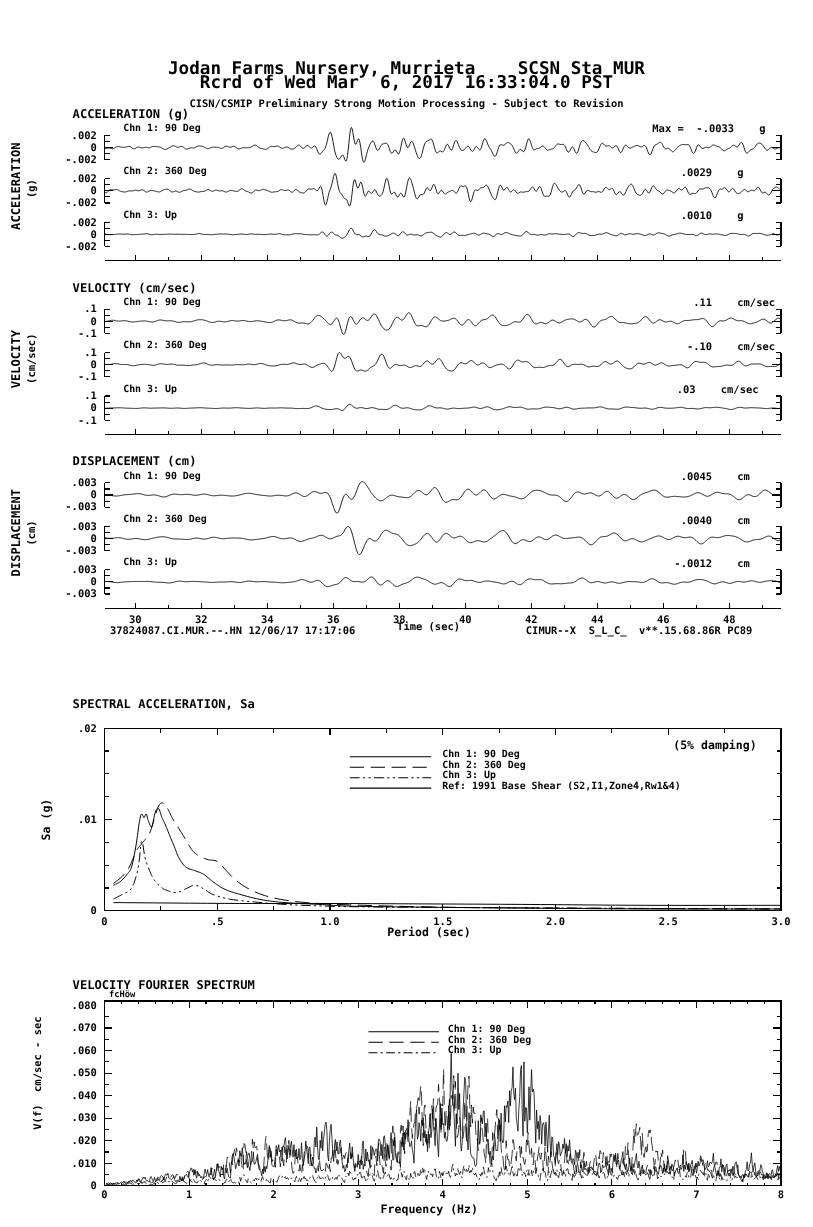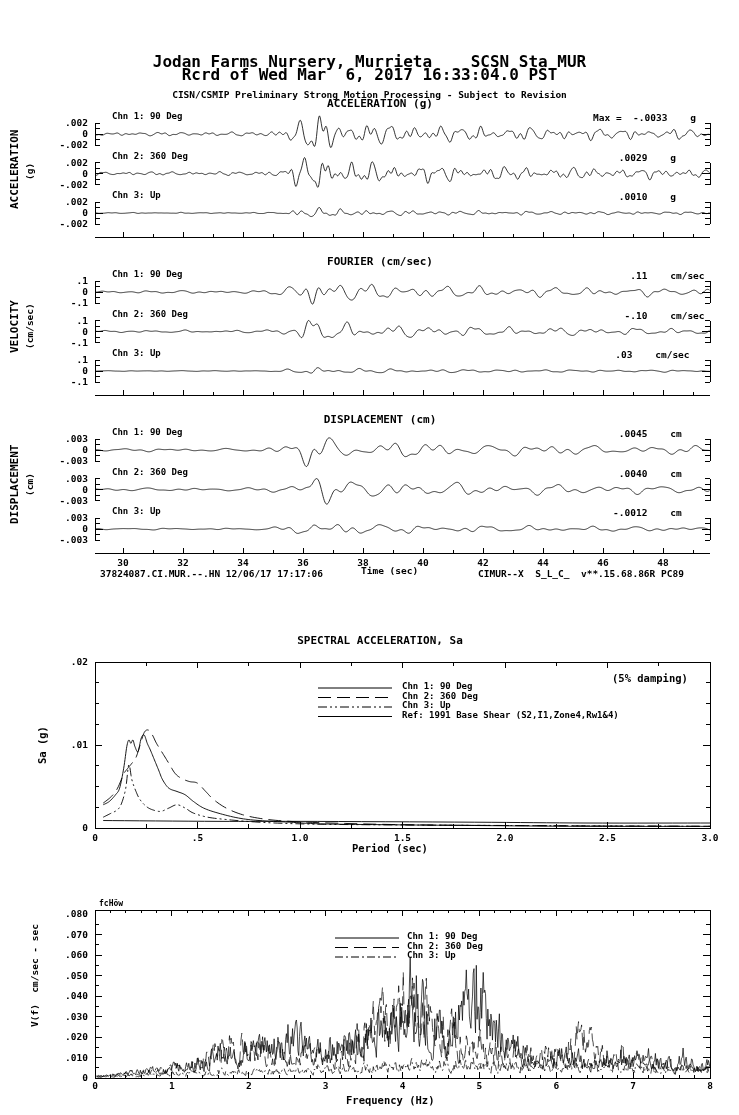--- a/index.html
+++ b/index.html
@@ -1,20 +1,20 @@
 <!DOCTYPE html>
 <html><head>
 <meta charset="utf-8">
 <style>
   html,body{margin:0;padding:0;background:#fff}
   .page{position:relative;width:739px;height:1115px;background:#fff;color:#000;
         font-family:"DejaVu Sans Mono","Liberation Mono",monospace;font-weight:bold;overflow:hidden}
   .abs{position:absolute;white-space:pre;line-height:1.15}
   .ctr{left:0;width:739px;text-align:center}
-  .ctrp{left:56px;width:648px;text-align:center}
+  .ctrp{left:66px;width:648px;text-align:left}
   .vlab{transform:rotate(-90deg);transform-origin:0 0}
   .f12{font-size:16px}.f11{font-size:11px}.f10{font-size:10.5px}.f9{font-size:9.5px}.f8{font-size:8px}
   #canvas{position:absolute;left:0;top:0}
   svg text{font-family:"DejaVu Sans Mono","Liberation Mono",monospace;font-weight:bold;fill:#000}
 </style>
 </head>
 <body>
 
 <div class="page">
   <svg id="canvas" width="739" height="1115">
@@ -438,39 +438,40 @@
         <polyline points="96.54,1076.00 97.31,1076.23 98.08,1076.83 98.84,1077.17 99.61,1076.23 100.38,1076.65 101.15,1075.73 101.92,1076.07 102.69,1076.39 103.46,1075.97 104.22,1076.47 104.99,1075.41 105.76,1075.47 106.53,1075.04 107.30,1075.23 108.07,1075.99 108.84,1075.82 109.61,1075.42 110.38,1075.59 111.14,1075.05 111.91,1074.00 112.68,1074.21 113.45,1075.33 114.22,1076.22 114.99,1075.91 115.76,1074.90 116.53,1074.44 117.29,1073.49 118.06,1075.15 118.83,1075.65 119.60,1076.36 120.37,1074.37 121.14,1073.40 121.91,1073.78 122.68,1075.28 123.44,1074.34 124.21,1073.94 124.98,1072.89 125.75,1072.14 126.52,1073.72 127.29,1073.94 128.06,1074.65 128.83,1074.85 129.59,1075.74 130.36,1075.00 131.13,1073.84 131.90,1075.05 132.67,1073.93 133.44,1074.81 134.21,1073.21 134.98,1073.06 135.74,1073.94 136.51,1074.86 137.28,1074.25 138.05,1075.11 138.82,1074.63 139.59,1074.91 140.36,1075.53 141.13,1074.91 141.89,1072.55 142.66,1071.66 143.43,1070.10 144.20,1070.74 144.97,1069.23 145.74,1072.11 146.51,1072.68 147.28,1073.96 148.04,1072.73 148.81,1069.98 149.58,1072.51 150.35,1073.45 151.12,1071.08 151.89,1069.49 152.66,1070.99 153.43,1071.70 154.19,1072.12 154.96,1071.37 155.73,1068.71 156.50,1068.14 157.27,1068.02 158.04,1070.38 158.81,1071.19 159.58,1070.41 160.34,1067.53 161.11,1067.86 161.88,1067.98 162.65,1071.32 163.42,1069.60 164.19,1072.23 164.96,1073.77 165.73,1071.13 166.49,1073.12 167.26,1071.24 168.03,1067.58 168.80,1068.93 169.57,1066.32 170.34,1064.89 171.11,1065.06 171.88,1071.07 172.64,1072.34 173.41,1073.96 174.18,1074.33 174.95,1074.60 175.72,1068.54 176.49,1066.05 177.26,1064.36 178.03,1066.04 178.79,1065.32 179.56,1065.05 180.33,1067.53 181.10,1067.30 181.87,1068.54 182.64,1071.40 183.41,1072.31 184.18,1071.28 184.94,1070.92 185.71,1066.27 186.48,1062.76 187.25,1066.41 188.02,1068.58 188.79,1071.17 189.56,1069.30 190.33,1069.58 191.09,1066.69 191.86,1067.99 192.63,1061.76 193.40,1065.22 194.17,1069.38 194.94,1062.97 195.71,1068.02 196.48,1069.68 197.24,1062.63 198.01,1057.77 198.78,1061.56 199.55,1060.65 200.32,1066.88 201.09,1068.23 201.86,1067.31 202.63,1068.19 203.39,1058.31 204.16,1056.17 204.93,1056.86 205.70,1061.50 206.47,1052.22 207.24,1052.31 208.01,1051.44 208.78,1060.16 209.54,1066.21 210.31,1058.18 211.08,1051.06 211.85,1048.88 212.62,1048.86 213.39,1043.52 214.16,1050.70 214.93,1043.57 215.69,1047.10 216.46,1052.43 217.23,1060.14 218.00,1051.22 218.77,1048.51 219.54,1056.11 220.31,1063.52 221.08,1064.99 221.84,1039.52 222.61,1040.41 223.38,1045.56 224.15,1056.58 224.92,1061.56 225.69,1053.40 226.46,1048.00 227.23,1053.54 227.99,1061.89 228.76,1044.61 229.53,1035.61 230.30,1044.94 231.07,1038.12 231.84,1043.27 232.61,1043.21 233.38,1042.13 234.14,1051.64 234.91,1059.11 235.68,1059.17 236.45,1063.49 237.22,1061.97 237.99,1060.69 238.76,1062.16 239.53,1064.08 240.29,1052.21 241.06,1039.28 241.83,1033.00 242.60,1042.28 243.37,1055.31 244.14,1056.08 244.91,1038.88 245.68,1052.11 246.44,1044.35 247.21,1056.06 247.98,1054.28 248.75,1057.73 249.52,1055.71 250.29,1061.26 251.06,1041.51 251.83,1043.46 252.59,1053.01 253.36,1051.17 254.13,1051.78 254.90,1060.81 255.67,1048.05 256.44,1042.69 257.21,1055.21 257.97,1059.92 258.74,1042.55 259.51,1045.21 260.28,1056.69 261.05,1044.60 261.82,1044.82 262.59,1036.73 263.36,1052.71 264.12,1045.07 264.89,1056.30 265.66,1063.24 266.43,1066.81 267.20,1065.50 267.97,1058.30 268.74,1043.92 269.51,1053.64 270.27,1051.91 271.04,1058.31 271.81,1064.77 272.58,1058.80 273.35,1064.25 274.12,1068.10 274.89,1058.65 275.66,1065.15 276.42,1049.83 277.19,1041.29 277.96,1041.61 278.73,1041.75 279.50,1042.26 280.27,1046.47 281.04,1058.24 281.81,1059.61 282.57,1049.24 283.34,1059.90 284.11,1051.83 284.88,1057.48 285.65,1062.18 286.42,1061.83 287.19,1066.42 287.96,1063.93 288.72,1057.56 289.49,1064.70 290.26,1052.98 291.03,1059.98 291.80,1064.19 292.57,1064.02 293.34,1064.12 294.11,1063.06 294.87,1064.84 295.64,1067.38 296.41,1057.23 297.18,1058.53 297.95,1060.10 298.72,1065.34 299.49,1058.44 300.26,1065.13 301.02,1052.72 301.79,1052.81 302.56,1045.75 303.33,1051.40 304.10,1046.17 304.87,1045.45 305.64,1058.27 306.41,1053.75 307.17,1058.66 307.94,1055.03 308.71,1050.56 309.48,1045.09 310.25,1043.39 311.02,1055.33 311.79,1052.12 312.56,1050.19 313.32,1053.23 314.09,1049.21 314.86,1047.32 315.63,1047.49 316.40,1057.25 317.17,1049.26 317.94,1045.34 318.71,1048.33 319.47,1052.77 320.24,1048.53 321.01,1056.66 321.78,1060.32 322.55,1064.99 323.32,1058.99 324.09,1055.98 324.86,1054.76 325.62,1058.74 326.39,1055.64 327.16,1055.82 327.93,1056.12 328.70,1050.15 329.47,1054.96 330.24,1063.03 331.01,1058.36 331.77,1058.86 332.54,1061.15 333.31,1064.50 334.08,1068.21 334.85,1069.62 335.62,1055.23 336.39,1062.11 337.16,1059.03 337.92,1062.38 338.69,1066.72 339.46,1067.92 340.23,1068.83 341.00,1052.28 341.77,1051.06 342.54,1059.74 343.31,1050.86 344.07,1039.35 344.84,1050.94 345.61,1059.06 346.38,1056.00 347.15,1057.94 347.92,1063.92 348.69,1066.61 349.46,1042.85 350.22,1055.34 350.99,1060.33 351.76,1039.30 352.53,1037.42 353.30,1049.89 354.07,1056.48 354.84,1060.32 355.61,1063.78 356.37,1040.48 357.14,1023.54 357.91,1041.66 358.68,1028.63 359.45,1044.30 360.22,1052.02 360.99,1053.75 361.76,1057.23 362.52,1056.96 363.29,1057.62 364.06,1026.89 364.83,1022.75 365.60,1040.28 366.37,1023.59 367.14,1037.75 367.91,1048.89 368.67,1023.34 369.44,1026.21 370.21,1028.90 370.98,1038.60 371.75,1024.89 372.52,1014.12 373.29,1000.95 374.06,1022.48 374.82,1034.93 375.59,1027.36 376.36,1021.62 377.13,1019.73 377.90,1006.71 378.67,1007.62 379.44,1003.34 380.21,997.95 380.97,1012.89 381.74,996.37 382.51,986.75 383.28,996.79 384.05,1026.61 384.82,1041.42 385.59,1007.29 386.36,1004.51 387.12,1022.03 387.89,1040.41 388.66,1037.20 389.43,1028.31 390.20,1044.70 390.97,1017.02 391.74,1011.69 392.51,1005.10 393.27,1017.08 394.04,998.87 394.81,1027.11 395.58,1027.12 396.35,1007.57 397.12,1004.67 397.89,1003.90 398.66,985.73 399.42,999.40 400.19,1005.04 400.96,1030.14 401.73,1003.70 402.50,1005.50 403.27,971.84 404.04,1011.03 404.81,1026.16 405.57,1009.32 406.34,1016.05 407.11,1029.68 407.88,1009.62 408.65,999.19 409.42,1023.71 410.19,996.38 410.96,995.90 411.72,1005.24 412.49,977.85 413.26,1011.63 414.03,983.01 414.80,1017.71 415.57,1033.96 416.34,1032.31 417.11,1025.15 417.87,1015.94 418.64,1023.57 419.41,1032.12 420.18,1034.78 420.95,1034.76 421.72,1027.85 422.49,1000.52 423.26,1021.76 424.02,1039.07 424.79,1003.34 425.56,985.77 426.33,978.22 427.10,1004.33 427.87,1024.51 428.64,1004.50 429.41,1021.11 430.17,1006.35 430.94,1012.17 431.71,1011.70 432.48,1027.52 433.25,1037.01 434.02,1035.12 434.79,1045.86 435.56,1045.46 436.32,1043.37 437.09,1013.50 437.86,1024.33 438.63,1028.42 439.40,1038.38 440.17,1048.80 440.94,1052.37 441.71,1058.13 442.47,1026.39 443.24,1015.99 444.01,1038.72 444.78,1052.25 445.55,1046.45 446.32,1053.55 447.09,1058.99 447.86,1029.61 448.62,1046.49 449.39,1033.63 450.16,1024.66 450.93,1014.34 451.70,1008.72 452.47,1034.93 453.24,1016.71 454.01,1026.21 454.77,1022.14 455.54,1043.24 456.31,1052.08 457.08,1050.71 457.85,1059.40 458.62,1063.71 459.39,1066.47 460.16,1036.88 460.92,1049.39 461.69,1054.32 462.46,1054.08 463.23,1059.86 464.00,1062.21 464.77,1055.56 465.54,1049.62 466.31,1035.85 467.07,1038.88 467.84,1047.31 468.61,1050.96 469.38,1055.34 470.15,1043.10 470.92,1044.38 471.69,1044.12 472.46,1041.74 473.22,1053.94 473.99,1042.49 474.76,1053.43 475.53,1051.89 476.30,1056.36 477.07,1058.63 477.84,1054.12 478.61,1036.36 479.37,1042.78 480.14,1029.55 480.91,1041.79 481.68,1048.91 482.45,1052.15 483.22,1043.96 483.99,1056.52 484.76,1059.08 485.52,1047.92 486.29,1053.61 487.06,1061.73 487.83,1064.45 488.60,1052.62 489.37,1048.81 490.14,1042.29 490.91,1052.74 491.67,1053.99 492.44,1048.05 493.21,1050.42 493.98,1064.63 494.75,1056.38 495.52,1041.80 496.29,1049.49 497.06,1059.39 497.82,1063.27 498.59,1050.90 499.36,1058.47 500.13,1054.71 500.90,1046.79 501.67,1056.02 502.44,1061.88 503.21,1066.09 503.97,1067.25 504.74,1059.36 505.51,1047.97 506.28,1044.95 507.05,1055.47 507.82,1057.85 508.59,1053.97 509.36,1053.72 510.12,1061.85 510.89,1066.89 511.66,1067.00 512.43,1064.03 513.20,1055.16 513.97,1047.17 514.74,1044.16 515.51,1057.01 516.27,1054.94 517.04,1059.97 517.81,1051.58 518.58,1048.63 519.35,1058.05 520.12,1056.98 520.89,1056.68 521.66,1062.84 522.42,1067.25 523.19,1058.90 523.96,1065.38 524.73,1056.34 525.50,1047.57 526.27,1057.10 527.04,1045.17 527.81,1061.79 528.57,1052.92 529.34,1057.28 530.11,1054.50 530.88,1047.68 531.65,1059.32 532.42,1060.93 533.19,1055.80 533.96,1063.48 534.72,1067.01 535.49,1062.67 536.26,1057.57 537.03,1055.02 537.80,1060.52 538.57,1062.97 539.34,1061.99 540.11,1054.88 540.87,1048.73 541.64,1049.49 542.41,1059.86 543.18,1053.98 543.95,1051.21 544.72,1053.51 545.49,1046.01 546.26,1047.83 547.02,1050.55 547.79,1057.10 548.56,1047.73 549.33,1052.56 550.10,1050.61 550.87,1058.17 551.64,1048.39 552.41,1059.50 553.17,1054.77 553.94,1058.44 554.71,1049.26 555.48,1051.61 556.25,1047.38 557.02,1046.16 557.79,1050.54 558.56,1055.83 559.32,1045.83 560.09,1053.68 560.86,1061.72 561.63,1048.55 562.40,1055.42 563.17,1060.12 563.94,1064.43 564.71,1065.20 565.47,1067.88 566.24,1054.23 567.01,1053.17 567.78,1060.97 568.55,1042.22 569.32,1047.07 570.09,1050.00 570.86,1038.78 571.62,1052.97 572.39,1060.51 573.16,1062.89 573.93,1064.34 574.70,1051.91 575.47,1043.10 576.24,1026.61 577.01,1039.35 577.77,1028.84 578.54,1021.62 579.31,1032.14 580.08,1031.31 580.85,1029.61 581.62,1024.90 582.39,1037.65 583.16,1050.82 583.92,1030.32 584.69,1043.83 585.46,1052.19 586.23,1047.82 587.00,1039.52 587.77,1047.41 588.54,1045.47 589.31,1030.58 590.07,1027.30 590.84,1030.11 591.61,1027.08 592.38,1039.29 593.15,1042.73 593.92,1052.07 594.69,1059.35 595.46,1058.10 596.22,1046.14 596.99,1047.34 597.76,1046.33 598.53,1056.13 599.30,1062.79 600.07,1057.39 600.84,1047.14 601.61,1051.62 602.37,1045.33 603.14,1054.12 603.91,1060.66 604.68,1065.23 605.45,1058.09 606.22,1063.24 606.99,1055.90 607.76,1062.13 608.52,1063.03 609.29,1067.05 610.06,1063.33 610.83,1057.58 611.60,1064.57 612.37,1061.57 613.14,1058.37 613.91,1054.48 614.67,1057.34 615.44,1057.96 616.21,1054.40 616.98,1061.18 617.75,1062.08 618.52,1059.14 619.29,1060.54 620.06,1062.23 620.82,1060.20 621.59,1042.88 622.36,1046.46 623.13,1046.93 623.90,1059.28 624.67,1064.07 625.44,1058.65 626.21,1065.59 626.97,1062.78 627.74,1059.04 628.51,1062.40 629.28,1067.32 630.05,1068.92 630.82,1065.38 631.59,1067.11 632.36,1057.53 633.12,1061.04 633.89,1054.79 634.66,1055.07 635.43,1053.49 636.20,1054.18 636.97,1050.71 637.74,1053.60 638.51,1056.93 639.27,1062.47 640.04,1068.10 640.81,1058.88 641.58,1056.56 642.35,1057.95 643.12,1063.73 643.89,1063.29 644.66,1065.00 645.42,1064.90 646.19,1064.01 646.96,1063.93 647.73,1070.11 648.50,1063.70 649.27,1060.51 650.04,1059.17 650.81,1056.37 651.57,1056.30 652.34,1060.14 653.11,1060.21 653.88,1069.62 654.65,1066.88 655.42,1069.64 656.19,1061.88 656.96,1059.51 657.72,1059.55 658.49,1061.62 659.26,1070.47 660.03,1072.13 660.80,1067.52 661.57,1065.49 662.34,1063.67 663.11,1064.63 663.87,1063.01 664.64,1068.73 665.41,1064.64 666.18,1060.18 666.95,1061.68 667.72,1066.78 668.49,1067.58 669.26,1067.38 670.02,1062.12 670.79,1059.00 671.56,1068.51 672.33,1068.54 673.10,1068.99 673.87,1071.92 674.64,1073.32 675.41,1074.37 676.17,1068.60 676.94,1070.57 677.71,1067.41 678.48,1068.50 679.25,1066.31 680.02,1068.32 680.79,1070.28 681.56,1064.70 682.32,1065.90 683.09,1065.82 683.86,1069.91 684.63,1067.82 685.40,1070.08 686.17,1065.54 686.94,1069.13 687.71,1069.89 688.47,1067.76 689.24,1063.70 690.01,1068.79 690.78,1065.32 691.55,1065.75 692.32,1068.04 693.09,1067.75 693.86,1070.12 694.62,1068.64 695.39,1065.66 696.16,1068.56 696.93,1070.47 697.70,1066.97 698.47,1068.10 699.24,1070.74 700.01,1070.28 700.77,1070.61 701.54,1072.99 702.31,1073.77 703.08,1073.81 703.85,1072.37 704.62,1069.39 705.39,1067.69 706.16,1069.16 706.92,1066.14 707.69,1068.66 708.46,1071.14 709.23,1070.76 710.00,1070.43" fill="none" stroke="#000" stroke-width="0.7" stroke-dasharray="13,6"></polyline>
         <polyline points="96.54,1076.19 97.31,1076.14 98.08,1075.68 98.84,1075.22 99.61,1076.21 100.38,1075.59 101.15,1076.10 101.92,1076.28 102.69,1076.57 103.46,1075.62 104.22,1076.17 104.99,1076.53 105.76,1076.82 106.53,1076.74 107.30,1075.31 108.07,1076.21 108.84,1075.96 109.61,1075.00 110.38,1074.53 111.14,1074.71 111.91,1075.64 112.68,1075.30 113.45,1073.93 114.22,1075.08 114.99,1074.80 115.76,1075.41 116.53,1074.94 117.29,1075.18 118.06,1073.94 118.83,1072.94 119.60,1074.50 120.37,1072.77 121.14,1073.11 121.91,1074.35 122.68,1075.00 123.44,1075.37 124.21,1072.86 124.98,1074.16 125.75,1071.83 126.52,1071.70 127.29,1073.10 128.06,1074.20 128.83,1073.07 129.59,1071.34 130.36,1070.01 131.13,1071.47 131.90,1070.03 132.67,1072.49 133.44,1073.75 134.21,1073.27 134.98,1074.21 135.74,1074.52 136.51,1070.95 137.28,1069.57 138.05,1071.13 138.82,1073.28 139.59,1074.10 140.36,1070.23 141.13,1072.95 141.89,1072.83 142.66,1073.95 143.43,1070.95 144.20,1072.94 144.97,1073.53 145.74,1069.68 146.51,1068.66 147.28,1069.16 148.04,1069.72 148.81,1072.54 149.58,1069.97 150.35,1067.32 151.12,1067.77 151.89,1068.44 152.66,1066.51 153.43,1070.90 154.19,1071.47 154.96,1071.59 155.73,1072.45 156.50,1071.86 157.27,1070.96 158.04,1069.42 158.81,1072.34 159.58,1074.10 160.34,1074.12 161.11,1072.64 161.88,1073.82 162.65,1074.03 163.42,1069.33 164.19,1071.48 164.96,1073.52 165.73,1069.74 166.49,1072.33 167.26,1071.45 168.03,1069.03 168.80,1068.18 169.57,1067.37 170.34,1069.46 171.11,1070.30 171.88,1068.29 172.64,1064.94 173.41,1062.04 174.18,1062.04 174.95,1065.55 175.72,1063.05 176.49,1068.16 177.26,1063.16 178.03,1068.48 178.79,1071.18 179.56,1064.93 180.33,1069.26 181.10,1068.22 181.87,1069.01 182.64,1070.79 183.41,1069.50 184.18,1072.20 184.94,1071.51 185.71,1069.98 186.48,1069.76 187.25,1069.70 188.02,1067.29 188.79,1063.28 189.56,1068.59 190.33,1067.56 191.09,1066.91 191.86,1061.45 192.63,1067.03 193.40,1070.62 194.17,1072.50 194.94,1069.81 195.71,1070.85 196.48,1065.16 197.24,1058.14 198.01,1059.15 198.78,1064.03 199.55,1067.02 200.32,1069.93 201.09,1060.29 201.86,1063.50 202.63,1061.45 203.39,1069.64 204.16,1071.64 204.93,1061.56 205.70,1066.33 206.47,1061.82 207.24,1066.86 208.01,1069.95 208.78,1070.63 209.54,1070.93 210.31,1056.27 211.08,1059.18 211.85,1048.87 212.62,1051.39 213.39,1056.03 214.16,1062.49 214.93,1059.80 215.69,1057.02 216.46,1054.07 217.23,1056.64 218.00,1046.05 218.77,1050.54 219.54,1051.15 220.31,1043.32 221.08,1055.47 221.84,1058.70 222.61,1057.04 223.38,1058.37 224.15,1047.01 224.92,1051.15 225.69,1058.03 226.46,1061.17 227.23,1064.10 227.99,1056.58 228.76,1056.03 229.53,1055.89 230.30,1047.08 231.07,1058.32 231.84,1058.35 232.61,1056.18 233.38,1052.36 234.14,1049.35 234.91,1059.57 235.68,1063.28 236.45,1063.89 237.22,1065.33 237.99,1069.03 238.76,1062.79 239.53,1067.05 240.29,1060.59 241.06,1065.56 241.83,1060.19 242.60,1062.54 243.37,1055.52 244.14,1047.90 244.91,1042.42 245.68,1045.01 246.44,1050.91 247.21,1059.20 247.98,1060.13 248.75,1060.95 249.52,1058.61 250.29,1051.47 251.06,1045.09 251.83,1050.86 252.59,1045.57 253.36,1040.61 254.13,1047.05 254.90,1045.55 255.67,1054.54 256.44,1055.75 257.21,1041.60 257.97,1042.50 258.74,1037.15 259.51,1034.24 260.28,1043.50 261.05,1053.59 261.82,1041.28 262.59,1046.12 263.36,1050.20 264.12,1041.88 264.89,1037.52 265.66,1045.22 266.43,1052.01 267.20,1040.61 267.97,1051.11 268.74,1050.63 269.51,1044.77 270.27,1052.42 271.04,1052.66 271.81,1044.12 272.58,1054.44 273.35,1052.98 274.12,1038.81 274.89,1053.04 275.66,1058.80 276.42,1053.84 277.19,1049.79 277.96,1037.24 278.73,1044.82 279.50,1050.46 280.27,1057.81 281.04,1043.30 281.81,1042.72 282.57,1054.89 283.34,1056.88 284.11,1060.04 284.88,1058.43 285.65,1039.40 286.42,1033.66 287.19,1042.73 287.96,1024.48 288.72,1043.04 289.49,1053.90 290.26,1054.33 291.03,1036.62 291.80,1043.83 292.57,1028.59 293.34,1046.21 294.11,1035.95 294.87,1029.19 295.64,1021.73 296.41,1019.99 297.18,1027.95 297.95,1050.67 298.72,1055.52 299.49,1036.57 300.26,1026.66 301.02,1022.11 301.79,1035.18 302.56,1048.47 303.33,1055.98 304.10,1041.68 304.87,1035.92 305.64,1046.40 306.41,1038.03 307.17,1049.09 307.94,1048.79 308.71,1039.30 309.48,1036.39 310.25,1047.12 311.02,1056.05 311.79,1062.11 312.56,1059.44 313.32,1065.15 314.09,1064.67 314.86,1058.52 315.63,1061.60 316.40,1051.26 317.17,1046.06 317.94,1039.15 318.71,1053.37 319.47,1053.44 320.24,1042.51 321.01,1053.29 321.78,1058.32 322.55,1061.79 323.32,1057.63 324.09,1059.48 324.86,1061.26 325.62,1049.51 326.39,1056.67 327.16,1062.74 327.93,1054.63 328.70,1058.85 329.47,1039.57 330.24,1037.28 331.01,1051.29 331.77,1060.04 332.54,1044.54 333.31,1055.51 334.08,1047.47 334.85,1055.31 335.62,1054.40 336.39,1058.92 337.16,1041.47 337.92,1054.08 338.69,1043.01 339.46,1045.11 340.23,1050.51 341.00,1047.06 341.77,1044.33 342.54,1045.02 343.31,1055.68 344.07,1035.78 344.84,1035.79 345.61,1037.68 346.38,1050.76 347.15,1040.34 347.92,1053.75 348.69,1033.96 349.46,1032.49 350.22,1039.99 350.99,1051.79 351.76,1055.01 352.53,1040.59 353.30,1048.36 354.07,1052.87 354.84,1037.03 355.61,1029.69 356.37,1044.46 357.14,1054.68 357.91,1054.44 358.68,1034.09 359.45,1046.20 360.22,1053.72 360.99,1056.53 361.76,1047.02 362.52,1047.60 363.29,1055.68 364.06,1061.30 364.83,1038.12 365.60,1042.65 366.37,1030.05 367.14,1045.57 367.91,1029.21 368.67,1035.63 369.44,1029.90 370.21,1031.02 370.98,1017.96 371.75,1036.51 372.52,1042.54 373.29,1041.58 374.06,1037.39 374.82,1045.09 375.59,1048.92 376.36,1057.42 377.13,1034.46 377.90,1018.99 378.67,1008.38 379.44,1035.65 380.21,1033.36 380.97,1020.57 381.74,1026.06 382.51,1037.46 383.28,1018.06 384.05,1022.80 384.82,1015.93 385.59,1034.38 386.36,1027.72 387.12,1038.30 387.89,1030.95 388.66,1046.97 389.43,1029.51 390.20,1025.15 390.97,1012.84 391.74,1034.29 392.51,1028.35 393.27,1008.30 394.04,1023.10 394.81,1029.66 395.58,1041.54 396.35,1016.50 397.12,1027.06 397.89,1041.30 398.66,1051.67 399.42,1026.36 400.19,1003.21 400.96,1026.97 401.73,1007.21 402.50,1022.52 403.27,1021.33 404.04,1034.76 404.81,1029.21 405.57,1037.04 406.34,1037.53 407.11,1032.25 407.88,1005.10 408.65,1027.01 409.42,983.99 410.19,957.73 410.96,990.15 411.72,1001.26 412.49,1008.72 413.26,1025.16 414.03,1042.04 414.80,1012.33 415.57,1021.67 416.34,975.59 417.11,1008.78 417.87,994.09 418.64,1038.36 419.41,1046.44 420.18,1038.52 420.95,1010.66 421.72,994.13 422.49,979.35 423.26,982.30 424.02,1011.60 424.79,1034.86 425.56,1045.44 426.33,1011.41 427.10,1035.45 427.87,1049.05 428.64,1050.36 429.41,1052.52 430.17,1052.52 430.94,1052.93 431.71,1059.78 432.48,1060.44 433.25,1058.40 434.02,1042.08 434.79,1018.70 435.56,1040.35 436.32,1036.90 437.09,1020.03 437.86,1016.21 438.63,1021.77 439.40,1010.11 440.17,1010.05 440.94,1033.44 441.71,1020.95 442.47,1037.59 443.24,1035.60 444.01,1048.87 444.78,1048.39 445.55,1057.71 446.32,1058.49 447.09,1053.37 447.86,1051.30 448.62,1054.46 449.39,1030.71 450.16,1035.93 450.93,1046.25 451.70,1045.48 452.47,1046.17 453.24,1028.15 454.01,1017.98 454.77,1037.86 455.54,1011.94 456.31,1035.27 457.08,1039.04 457.85,1037.25 458.62,1005.21 459.39,1020.01 460.16,1005.19 460.92,1006.62 461.69,1000.94 462.46,1020.50 463.23,991.45 464.00,1005.22 464.77,991.49 465.54,988.77 466.31,969.87 467.07,993.50 467.84,999.55 468.61,989.15 469.38,1016.15 470.15,1022.80 470.92,1028.32 471.69,1008.07 472.46,996.91 473.22,973.12 473.99,968.65 474.76,1011.29 475.53,1032.93 476.30,965.30 477.07,1019.27 477.84,1006.73 478.61,1007.25 479.37,1029.86 480.14,1012.73 480.91,988.00 481.68,1018.37 482.45,994.37 483.22,972.40 483.99,992.64 484.76,990.06 485.52,993.72 486.29,1018.43 487.06,1039.18 487.83,1009.05 488.60,1025.99 489.37,1019.39 490.14,1036.05 490.91,1014.06 491.67,1019.91 492.44,1040.10 493.21,1022.25 493.98,1020.66 494.75,1023.52 495.52,1041.90 496.29,1020.17 497.06,1031.82 497.82,1047.53 498.59,1028.17 499.36,1013.75 500.13,1039.26 500.90,1051.80 501.67,1033.41 502.44,1034.26 503.21,1050.72 503.97,1052.27 504.74,1057.77 505.51,1049.89 506.28,1039.74 507.05,1049.54 507.82,1037.98 508.59,1041.01 509.36,1050.81 510.12,1048.61 510.89,1046.75 511.66,1040.14 512.43,1043.98 513.20,1034.96 513.97,1048.48 514.74,1039.76 515.51,1051.34 516.27,1041.56 517.04,1046.40 517.81,1036.28 518.58,1048.31 519.35,1056.04 520.12,1057.63 520.89,1053.25 521.66,1054.66 522.42,1058.82 523.19,1045.80 523.96,1048.15 524.73,1056.81 525.50,1060.02 526.27,1064.53 527.04,1066.62 527.81,1066.54 528.57,1058.86 529.34,1064.57 530.11,1065.59 530.88,1055.38 531.65,1063.50 532.42,1062.06 533.19,1063.25 533.96,1065.10 534.72,1061.29 535.49,1066.33 536.26,1060.99 537.03,1061.53 537.80,1061.59 538.57,1063.26 539.34,1062.52 540.11,1066.17 540.87,1068.07 541.64,1067.62 542.41,1069.23 543.18,1065.38 543.95,1059.82 544.72,1057.28 545.49,1059.17 546.26,1065.61 547.02,1064.54 547.79,1058.87 548.56,1061.50 549.33,1060.70 550.10,1061.03 550.87,1056.16 551.64,1062.37 552.41,1064.66 553.17,1068.45 553.94,1058.36 554.71,1065.52 555.48,1067.80 556.25,1068.59 557.02,1059.36 557.79,1051.95 558.56,1052.43 559.32,1050.18 560.09,1058.37 560.86,1059.06 561.63,1056.12 562.40,1054.51 563.17,1062.89 563.94,1061.07 564.71,1054.35 565.47,1051.96 566.24,1046.92 567.01,1059.02 567.78,1058.47 568.55,1063.37 569.32,1057.98 570.09,1064.00 570.86,1064.72 571.62,1060.94 572.39,1052.61 573.16,1061.67 573.93,1066.61 574.70,1067.29 575.47,1057.82 576.24,1061.53 577.01,1057.41 577.77,1053.27 578.54,1048.61 579.31,1059.38 580.08,1061.91 580.85,1055.69 581.62,1061.29 582.39,1067.14 583.16,1063.47 583.92,1059.07 584.69,1065.69 585.46,1066.19 586.23,1066.83 587.00,1068.22 587.77,1067.47 588.54,1066.06 589.31,1067.91 590.07,1070.79 590.84,1072.23 591.61,1063.61 592.38,1067.49 593.15,1068.82 593.92,1068.11 594.69,1068.46 595.46,1061.12 596.22,1060.87 596.99,1065.67 597.76,1065.34 598.53,1067.47 599.30,1063.18 600.07,1060.93 600.84,1059.50 601.61,1062.74 602.37,1066.66 603.14,1065.78 603.91,1058.09 604.68,1062.24 605.45,1066.10 606.22,1061.39 606.99,1050.73 607.76,1056.54 608.52,1063.83 609.29,1060.26 610.06,1063.23 610.83,1059.33 611.60,1058.92 612.37,1063.80 613.14,1068.81 613.91,1065.16 614.67,1063.31 615.44,1061.76 616.21,1066.20 616.98,1066.82 617.75,1064.31 618.52,1061.27 619.29,1063.02 620.06,1061.24 620.82,1049.77 621.59,1064.90 622.36,1059.35 623.13,1063.04 623.90,1056.19 624.67,1059.66 625.44,1063.33 626.21,1057.28 626.97,1064.60 627.74,1058.74 628.51,1058.26 629.28,1054.87 630.05,1062.03 630.82,1066.86 631.59,1059.81 632.36,1060.05 633.12,1066.63 633.89,1062.70 634.66,1055.68 635.43,1060.12 636.20,1058.21 636.97,1053.51 637.74,1055.88 638.51,1054.81 639.27,1054.32 640.04,1060.19 640.81,1063.37 641.58,1062.07 642.35,1061.10 643.12,1055.22 643.89,1060.85 644.66,1059.75 645.42,1056.37 646.19,1056.84 646.96,1057.92 647.73,1055.32 648.50,1048.49 649.27,1059.19 650.04,1061.44 650.81,1065.88 651.57,1069.16 652.34,1064.13 653.11,1068.47 653.88,1061.34 654.65,1061.09 655.42,1053.41 656.19,1065.19 656.96,1058.61 657.72,1062.89 658.49,1068.28 659.26,1065.49 660.03,1059.76 660.80,1058.18 661.57,1065.89 662.34,1067.52 663.11,1068.79 663.87,1068.86 664.64,1066.51 665.41,1062.53 666.18,1068.82 666.95,1068.17 667.72,1060.38 668.49,1057.07 669.26,1056.19 670.02,1061.18 670.79,1067.28 671.56,1067.91 672.33,1070.25 673.10,1069.26 673.87,1071.21 674.64,1068.19 675.41,1067.58 676.17,1070.79 676.94,1070.31 677.71,1064.37 678.48,1063.15 679.25,1056.20 680.02,1064.52 680.79,1063.53 681.56,1058.22 682.32,1057.15 683.09,1047.99 683.86,1058.43 684.63,1065.67 685.40,1060.02 686.17,1057.15 686.94,1064.33 687.71,1068.04 688.47,1068.94 689.24,1067.67 690.01,1063.89 690.78,1064.91 691.55,1058.83 692.32,1059.78 693.09,1064.98 693.86,1066.77 694.62,1069.39 695.39,1071.84 696.16,1069.09 696.93,1066.09 697.70,1069.83 698.47,1071.49 699.24,1069.14 700.01,1069.09 700.77,1071.29 701.54,1064.33 702.31,1063.37 703.08,1068.06 703.85,1070.62 704.62,1068.68 705.39,1069.63 706.16,1063.53 706.92,1059.59 707.69,1064.99 708.46,1060.42 709.23,1063.67 710.00,1068.21" fill="none" stroke="#000" stroke-width="0.7"></polyline>
       </g>
     </svg>
 
   <div class="abs ctr f12" style="top:53px">Jodan Farms Nursery, Murrieta    SCSN Sta MUR</div>
   <div class="abs ctr f12" style="top:66px">Rcrd of Wed Mar  6, 2017 16:33:04.0 PST</div>
   <div class="abs ctr f9" style="top:90px">CISN/CSMIP Preliminary Strong Motion Processing - Subject to Revision</div>
 
   <div class="abs ctrp f11" style="top:98px">ACCELERATION (g)</div>
-  <div class="abs ctrp f11" style="top:256px">FOURIER (cm/sec)</div>
+  <div class="abs ctrp f11" style="top:256px">VELOCITY (cm/sec)</div>
   <div class="abs ctrp f11" style="top:414px">DISPLACEMENT (cm)</div>
 
   <div class="abs vlab f11" style="left:9px;top:209px">ACCELERATION</div>
   <div class="abs vlab f9" style="left:25px;top:180px">(g)</div>
   <div class="abs vlab f11" style="left:9px;top:353px">VELOCITY</div>
   <div class="abs vlab f9" style="left:25px;top:349px">(cm/sec)</div>
   <div class="abs vlab f11" style="left:9px;top:524px">DISPLACEMENT</div>
   <div class="abs vlab f9" style="left:25px;top:496px">(cm)</div>
 
   <div class="abs f9" style="left:361px;top:566px">Time (sec)</div>
   <div class="abs f9" style="left:100px;top:569px">37824087.CI.MUR.--.HN 12/06/17 17:17:06</div>
   <div class="abs f9" style="left:478px;top:569px">CIMUR--X  S_L_C_  v**.15.68.86R PC89</div>
 
   <div class="abs ctrp f11" style="top:635px">SPECTRAL ACCELERATION, Sa</div>
   <div class="abs f10" style="left:612px;top:672px">(5% damping)</div>
   <div class="abs f10" style="left:352px;top:842px">Period (sec)</div>
   <div class="abs vlab f10" style="left:36px;top:764px">Sa (g)</div>
 
+  <div class="abs ctrp f11" style="top:890px">VELOCITY FOURIER SPECTRUM</div>
   <div class="abs f8" style="left:99px;top:899px">fcHöw</div>
   <div class="abs f10" style="left:346px;top:1094px">Frequency (Hz)</div>
   <div class="abs vlab f9" style="left:30px;top:1027px">V(f)  cm/sec - sec</div>
 <div class="abs f9" style="left: 573px; top: 113px; padding-left: 20px;">Max =  -.0033    g</div>
     <div class="abs f9" style="left: 573px; top: 152.5px;">        .0029    g</div>
     <div class="abs f9" style="left: 573px; top: 192px;">        .0010    g</div>
     <div class="abs f9" style="left: 573px; top: 271px; text-align: right;">          .11    cm/sec</div>
     <div class="abs f9" style="left: 573px; top: 310.5px; text-align: center;">         -.10    cm/sec</div>
     <div class="abs f9" style="left: 558px; top: 350px;">          .03    cm/sec</div>
     <div class="abs f9" style="left: 573px; top: 429px;">        .0045    cm</div>

